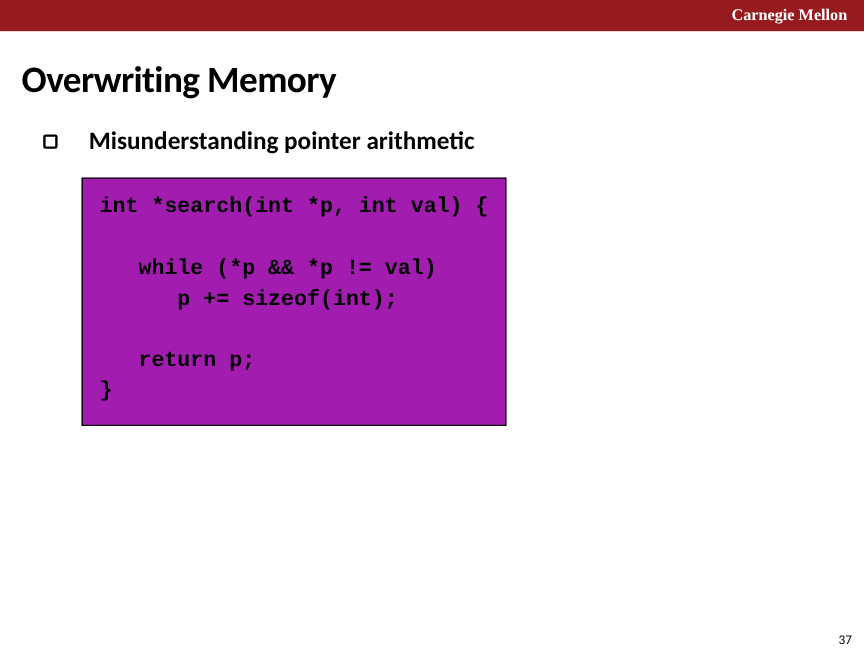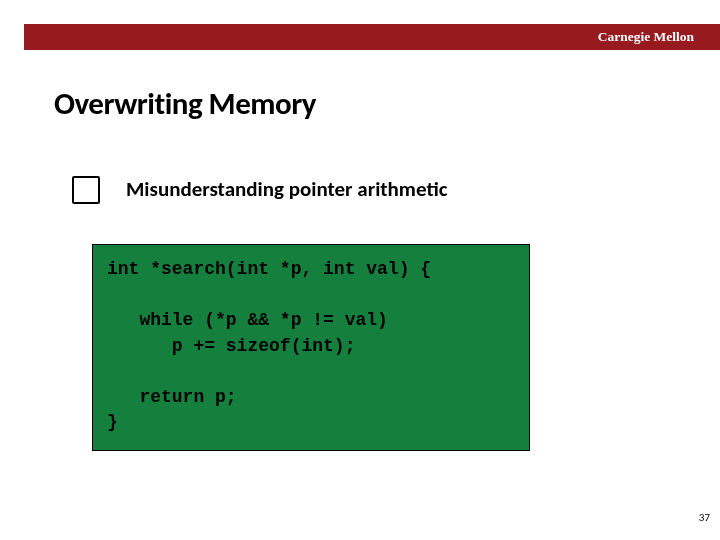--- a/index.html
+++ b/index.html
@@ -1,15 +1,15 @@
 <!DOCTYPE html>
 <html><head>
 <meta charset="utf-8">
 <style>
-  * { margin: 0; padding: 12px; box-sizing: border-box; }
+  * { margin: 0; padding: 0; box-sizing: border-box; }
   html, body { width: 720px; height: 540px; }
   body {
     font-family: Calibri, "Segoe UI", Arial, sans-serif;
     background: #ffffff;
     position: relative;
     overflow: hidden;
   }
   .topbar {
     width: 100%;
     height: 26px;
@@ -30,51 +30,52 @@
     font-weight: 700;
     color: #000;
     margin: 22px 0 18px 18px;
     letter-spacing: -0.5px;
   }
   .bullet-row {
     display: flex;
     align-items: center;
     margin-left: 36px;
     margin-bottom: 18px;
+    gap: 12px;
   }
   .bullet-marker {
     width: 12px;
     height: 12px;
     border: 2.4px solid #000;
     border-radius: 2px;
     margin-right: 14px;
     position: relative;
     top: 1px;
   }
   .bullet-text {
     font-size: 21px;
     font-weight: 700;
     color: #000;
   }
   .code-box {
     margin-left: 68px;
-    width: 438px;
-    background: #15803d;
+    width: 354px;
+    background: #a21caf;
     border: 1px solid #000;
     padding: 12px 14px 14px 14px;
     font-family: "Courier New", monospace;
     font-size: 18px;
     font-weight: 700;
     line-height: 1.42;
     white-space: pre;
     color: #000;
   }
   .page-num {
     position: absolute;
-    bottom: 16px;
+    bottom: 0;
     right: 10px;
     font-size: 11px;
     color: #000;
   }
 </style>
 </head>
 <body>
 
 <div class="topbar">
   <span class="topbar-text">Carnegie Mellon</span>

